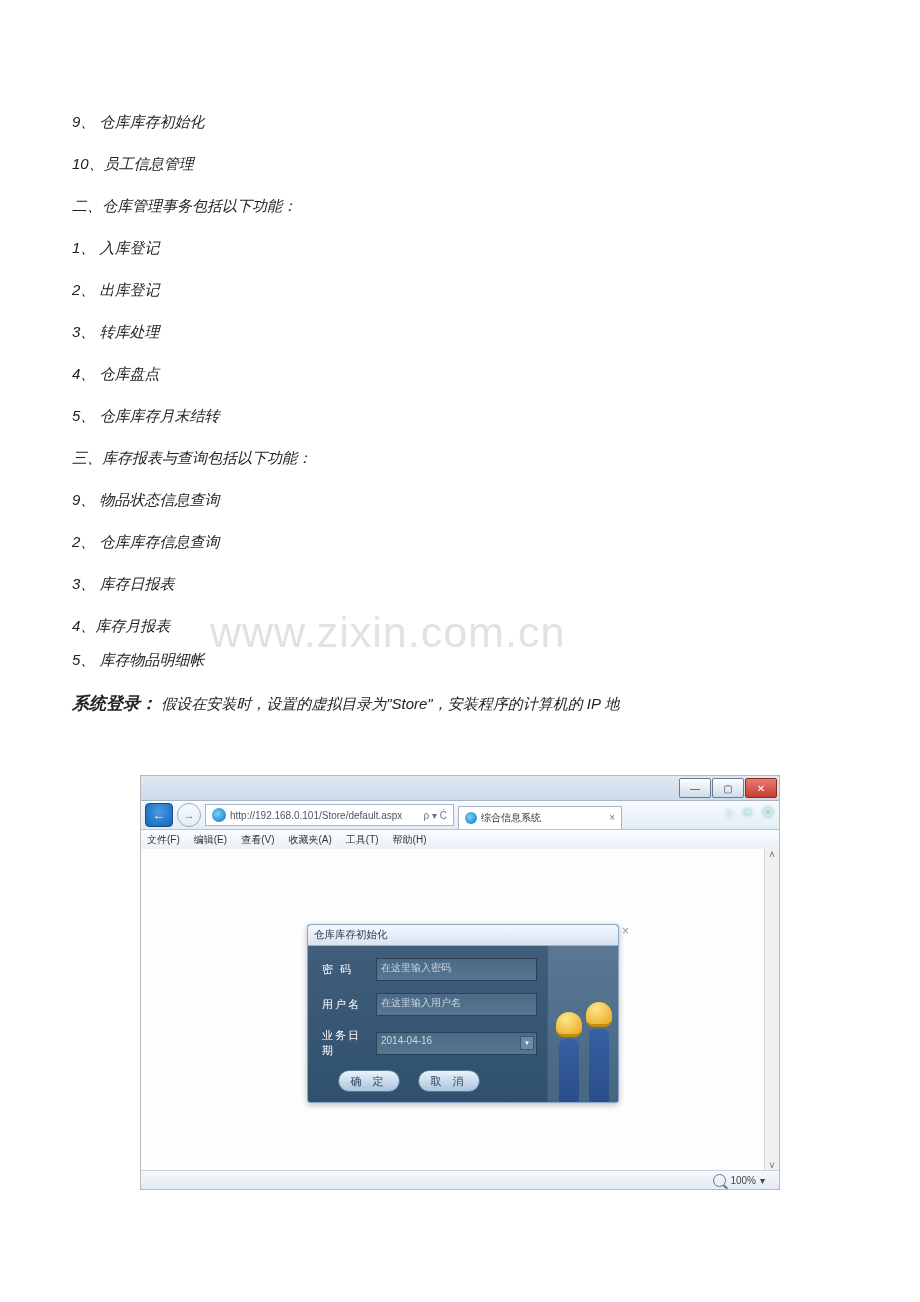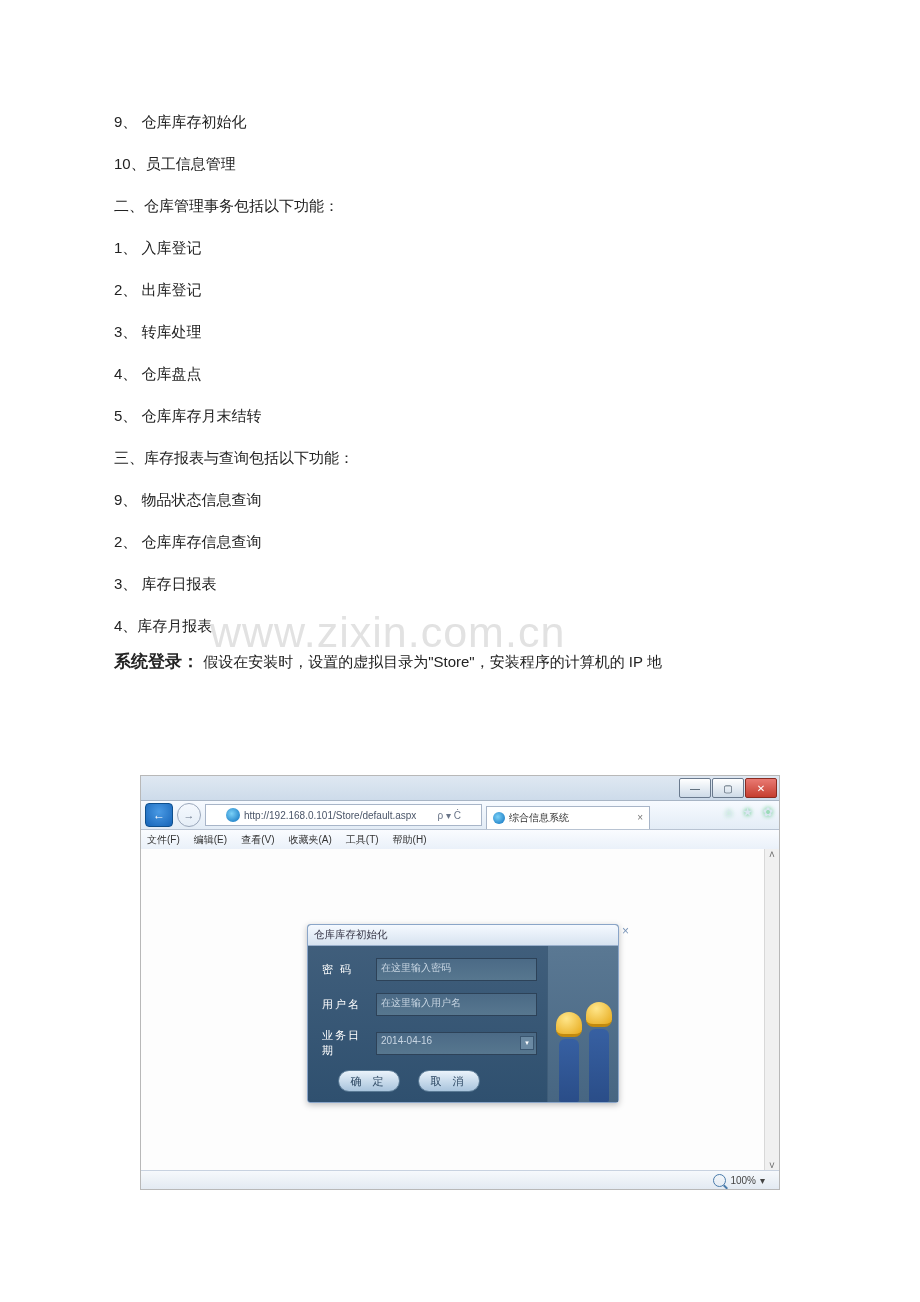--- a/index.html
+++ b/index.html
@@ -11,23 +11,24 @@
     color: #222;
   }
   .page {
     width: 920px;
     height: 1302px;
     position: relative;
     box-sizing: border-box;
     padding-top: 110px;
   }
   .text-block {
-    margin-left: 114px;
+    margin-left: 72px;
     margin-right: 140px;
     line-height: 1.6;
+    font-style: italic;
   }
   .text-block p {
     margin: 0 0 18px 0;
     font-size: 15px;
   }
   .login-heading {
     font-size: 15px;
     margin-top: 2px;
   }
   .login-heading .bold {
@@ -123,21 +124,21 @@
     justify-content: center;
     font-size: 11px;
   }
   .addr {
     height: 20px;
     width: 235px;
     border: 1px solid #a8b5c8;
     background: #fff;
     display: flex;
     align-items: center;
-    padding: 0 20px;
+    padding: 0 6px;
     gap: 4px;
   }
   .addr .ie-icon {
     width: 14px;
     height: 14px;
     border-radius: 50%;
     background: radial-gradient(circle at 40% 40%, #7bd1f7, #0a6ebd);
     flex-shrink: 0;
   }
   .addr .url {
@@ -392,20 +393,21 @@
     <p>1、 入库登记</p>
     <p>2、 出库登记</p>
     <p>3、 转库处理</p>
     <p>4、 仓库盘点</p>
     <p>5、 仓库库存月末结转</p>
     <p>三、库存报表与查询包括以下功能：</p>
     <p>9、 物品状态信息查询</p>
     <p>2、 仓库库存信息查询</p>
     <p>3、 库存日报表</p>
     <p style="margin-bottom:10px">4、库存月报表</p>
+    <p>5、 库存物品明细帐</p>
     <p class="login-heading">
       <span class="bold">系统登录：</span>
       <span>假设在安装时，设置的虚拟目录为"Store"，安装程序的计算机的 IP 地</span>
     </p>
   </div>
 
   <div class="watermark">www.zixin.com.cn</div>
 
   <div class="screenshot">
     <div class="titlebar">

